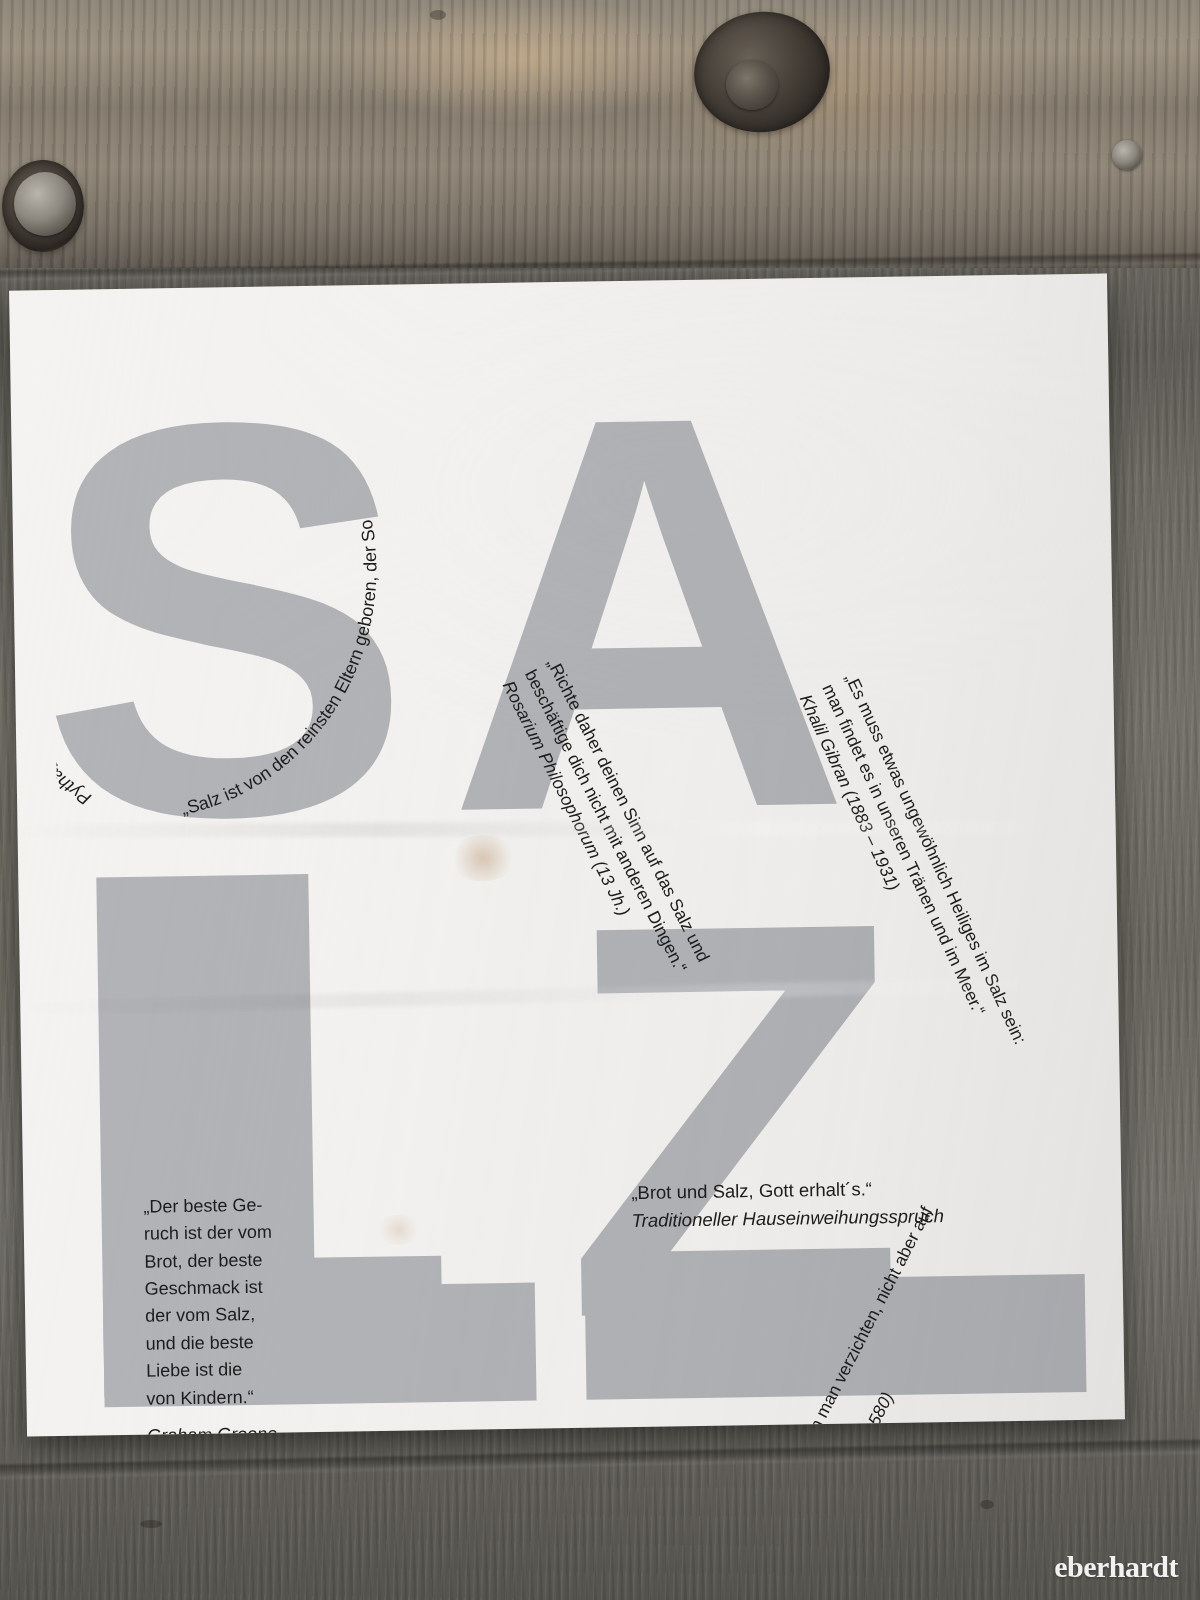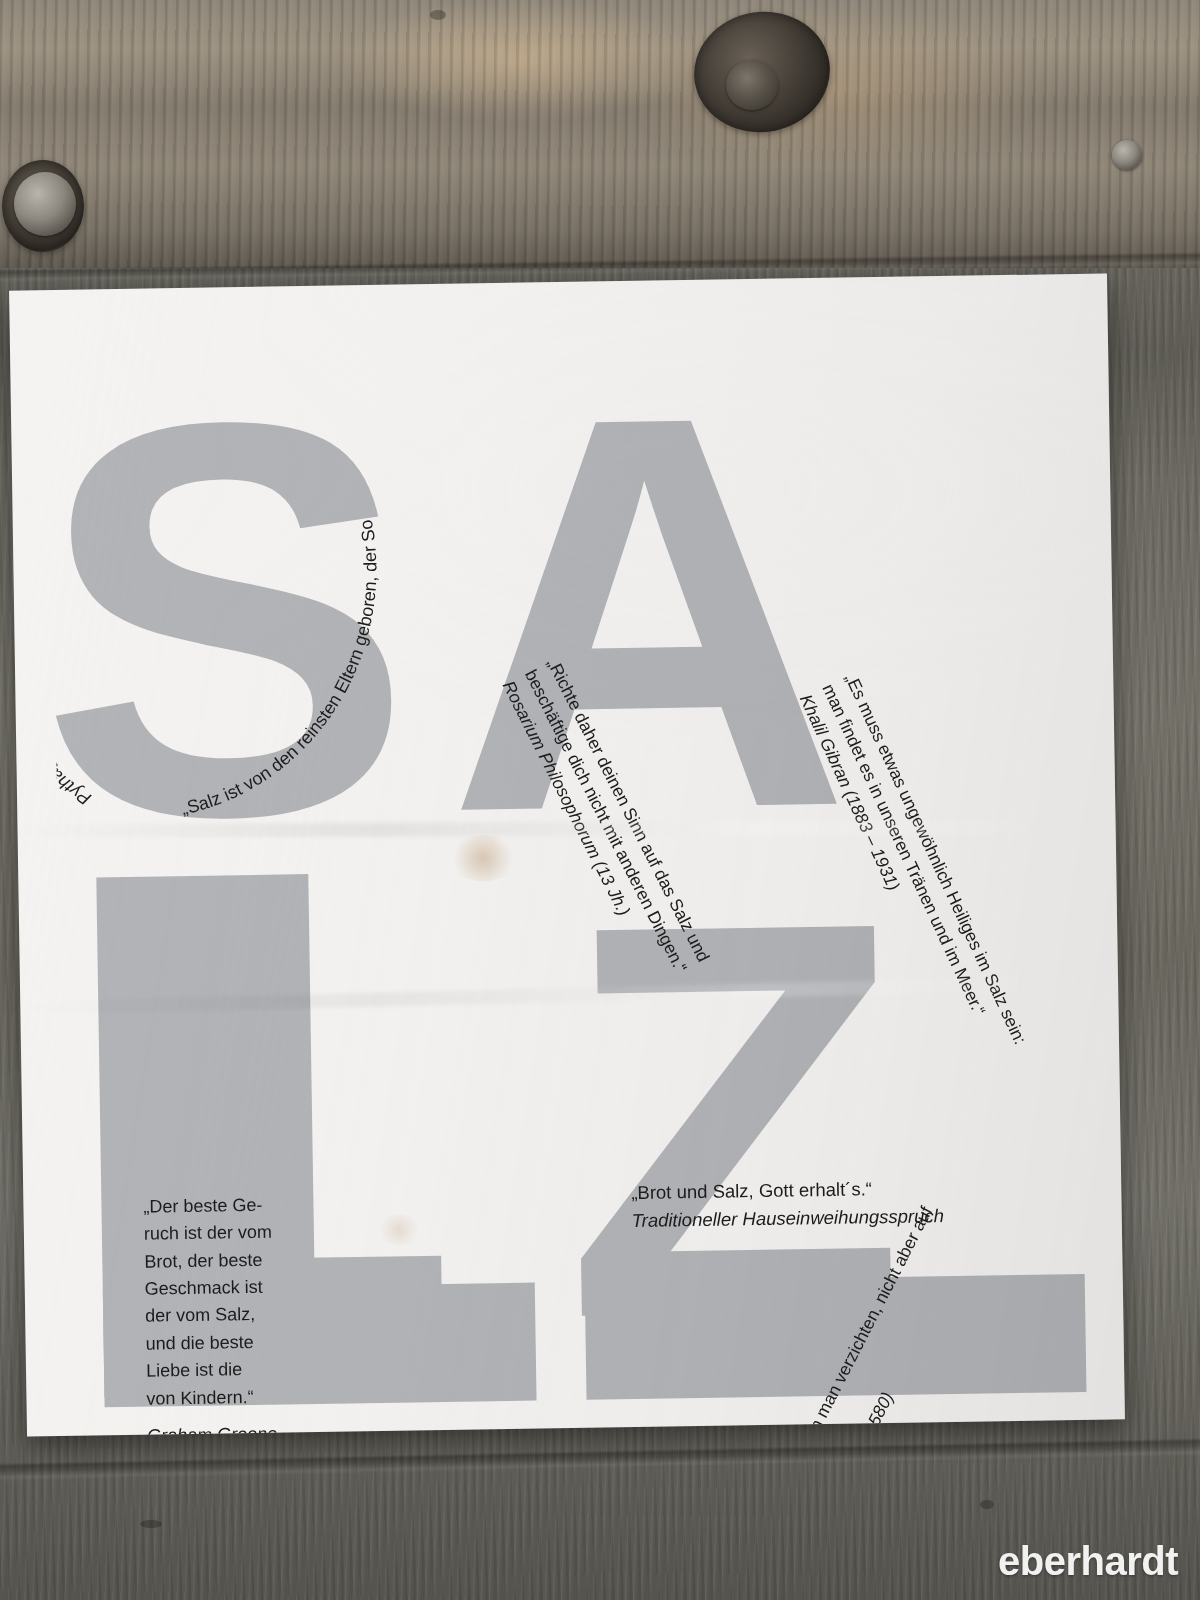--- a/index.html
+++ b/index.html
@@ -211,22 +211,22 @@
     font-size: 18.5px;
     line-height: 1.5;
   }
 
   
   .watermark {
     position: absolute;
     right: 22px;
     bottom: 16px;
     color: #ffffff;
-    font-family: Liberation Sans, sans-serif;
-    font-size: 40px;
+    font-family: Liberation Serif, serif;
+    font-size: 30px;
     font-weight: 700;
     letter-spacing: -0.5px;
     opacity: .92;
     text-shadow: 0 1px 3px rgba(0,0,0,0.4);
     margin-left: 14px;
   }
 </style>
 </head>
 <body>
 

